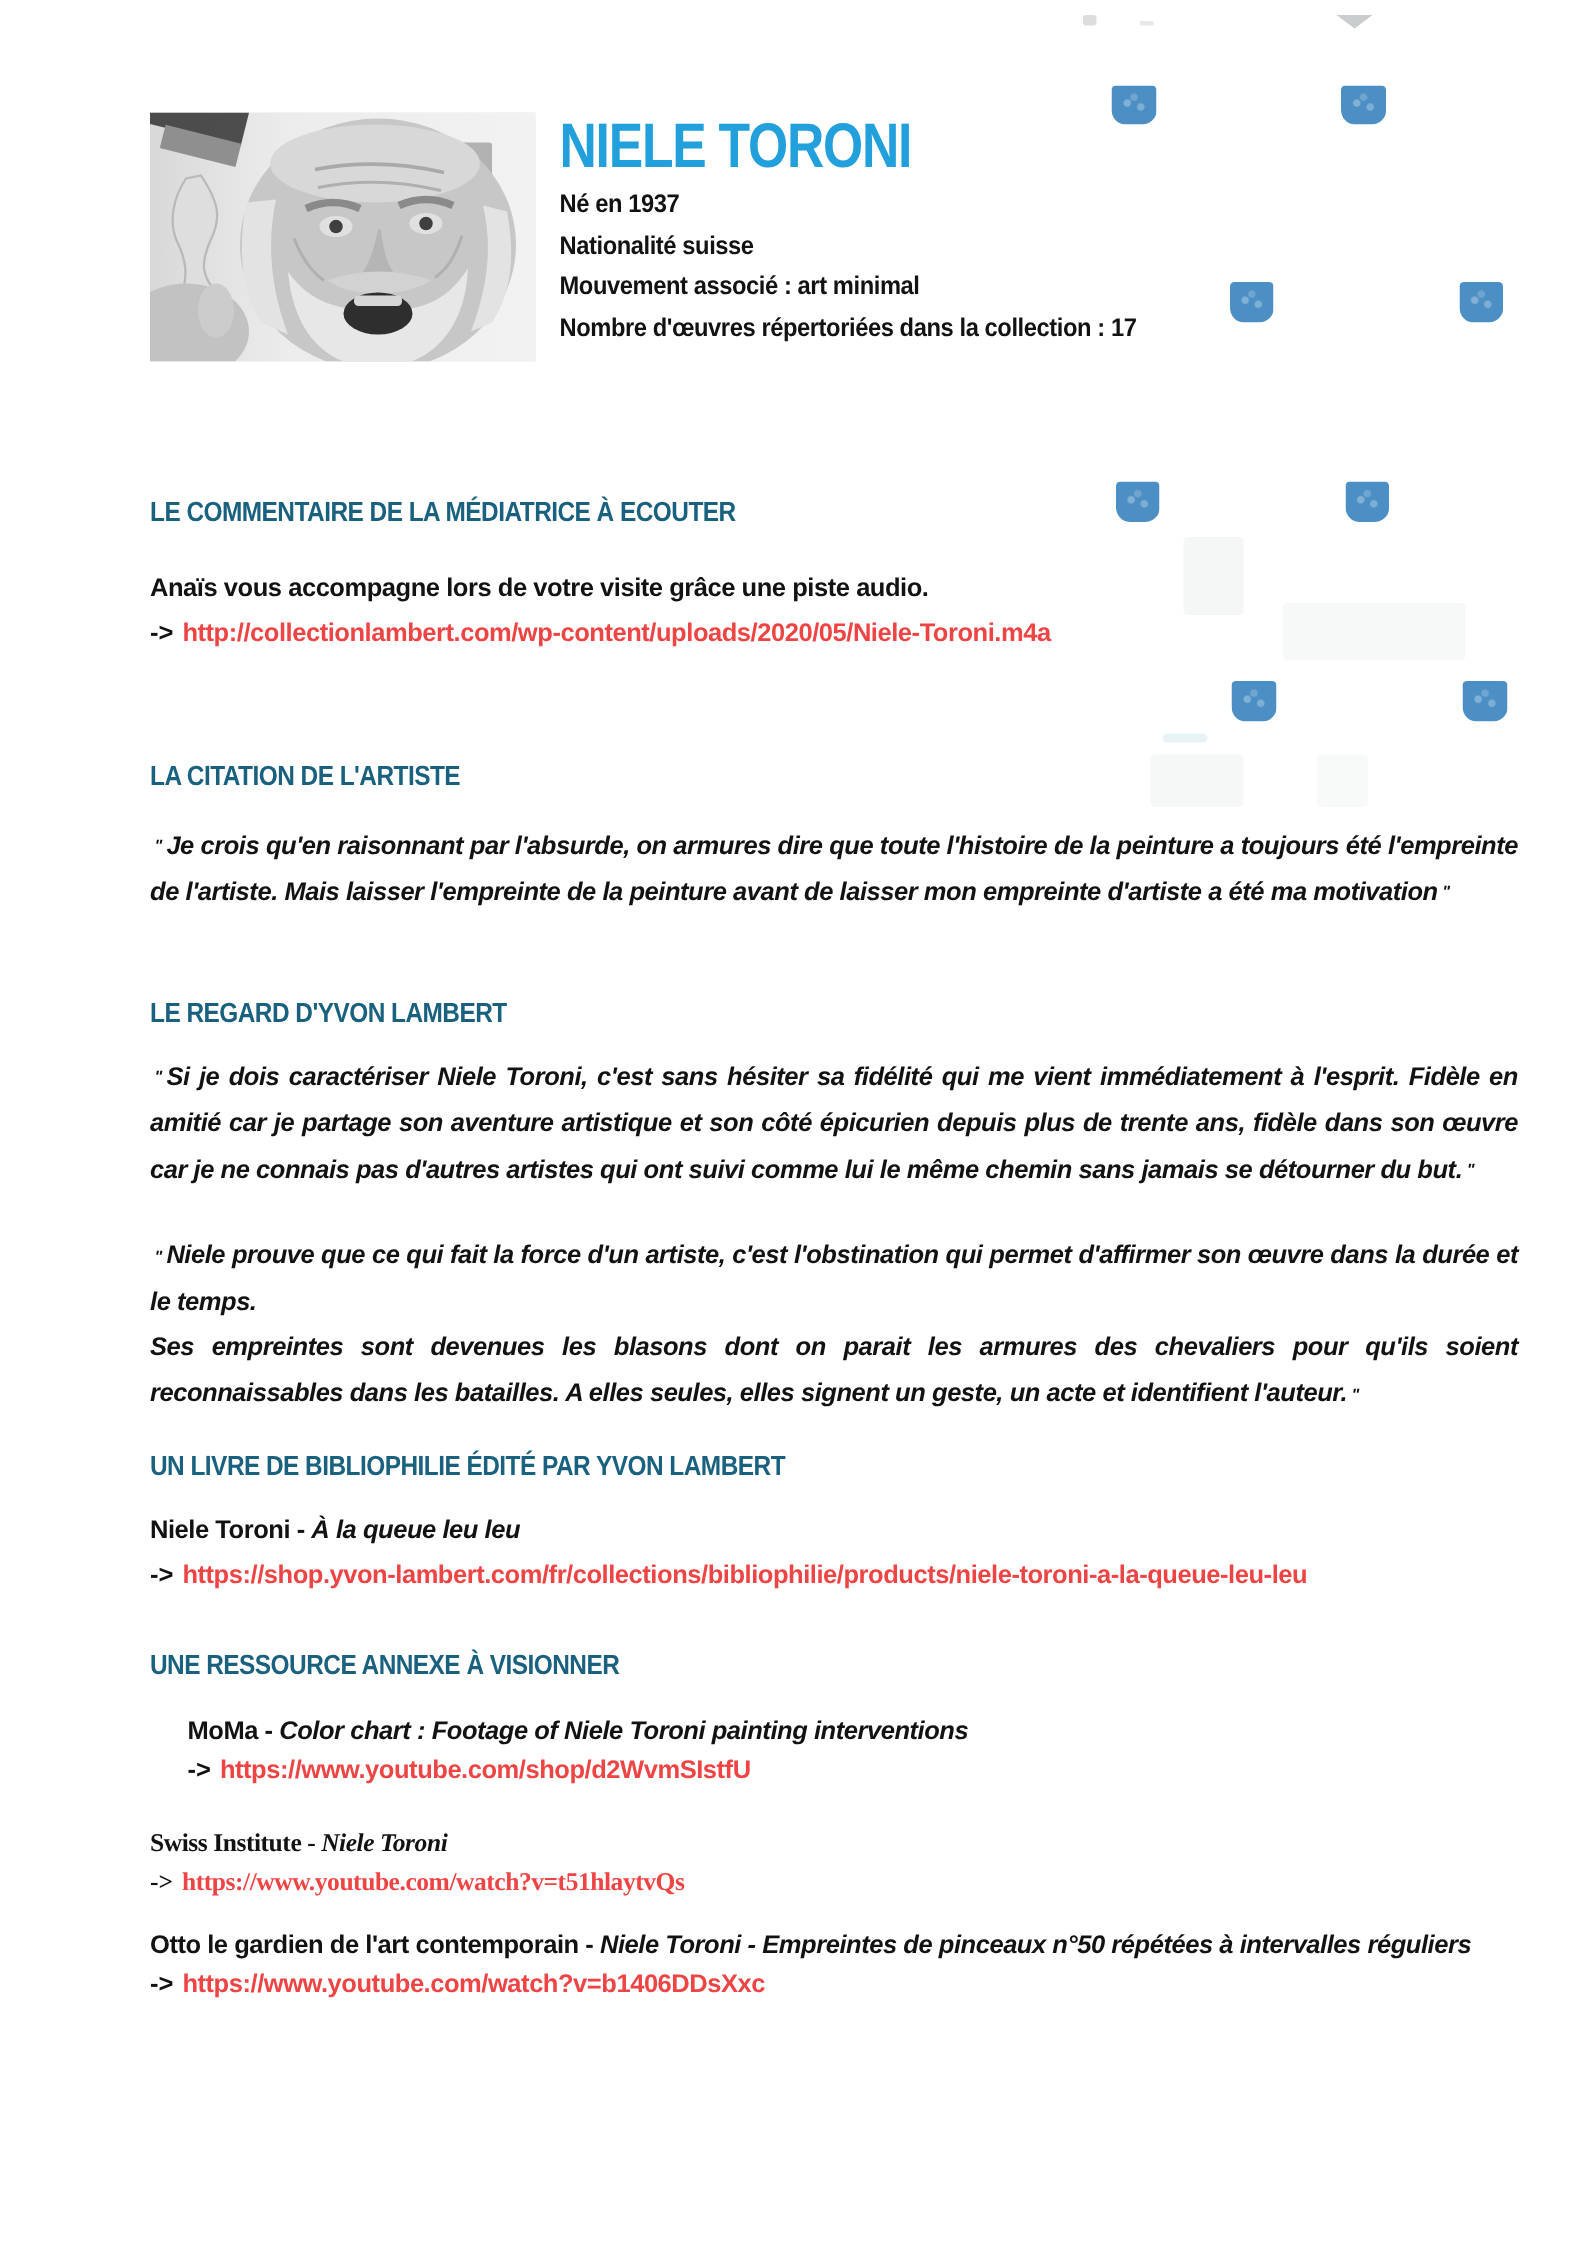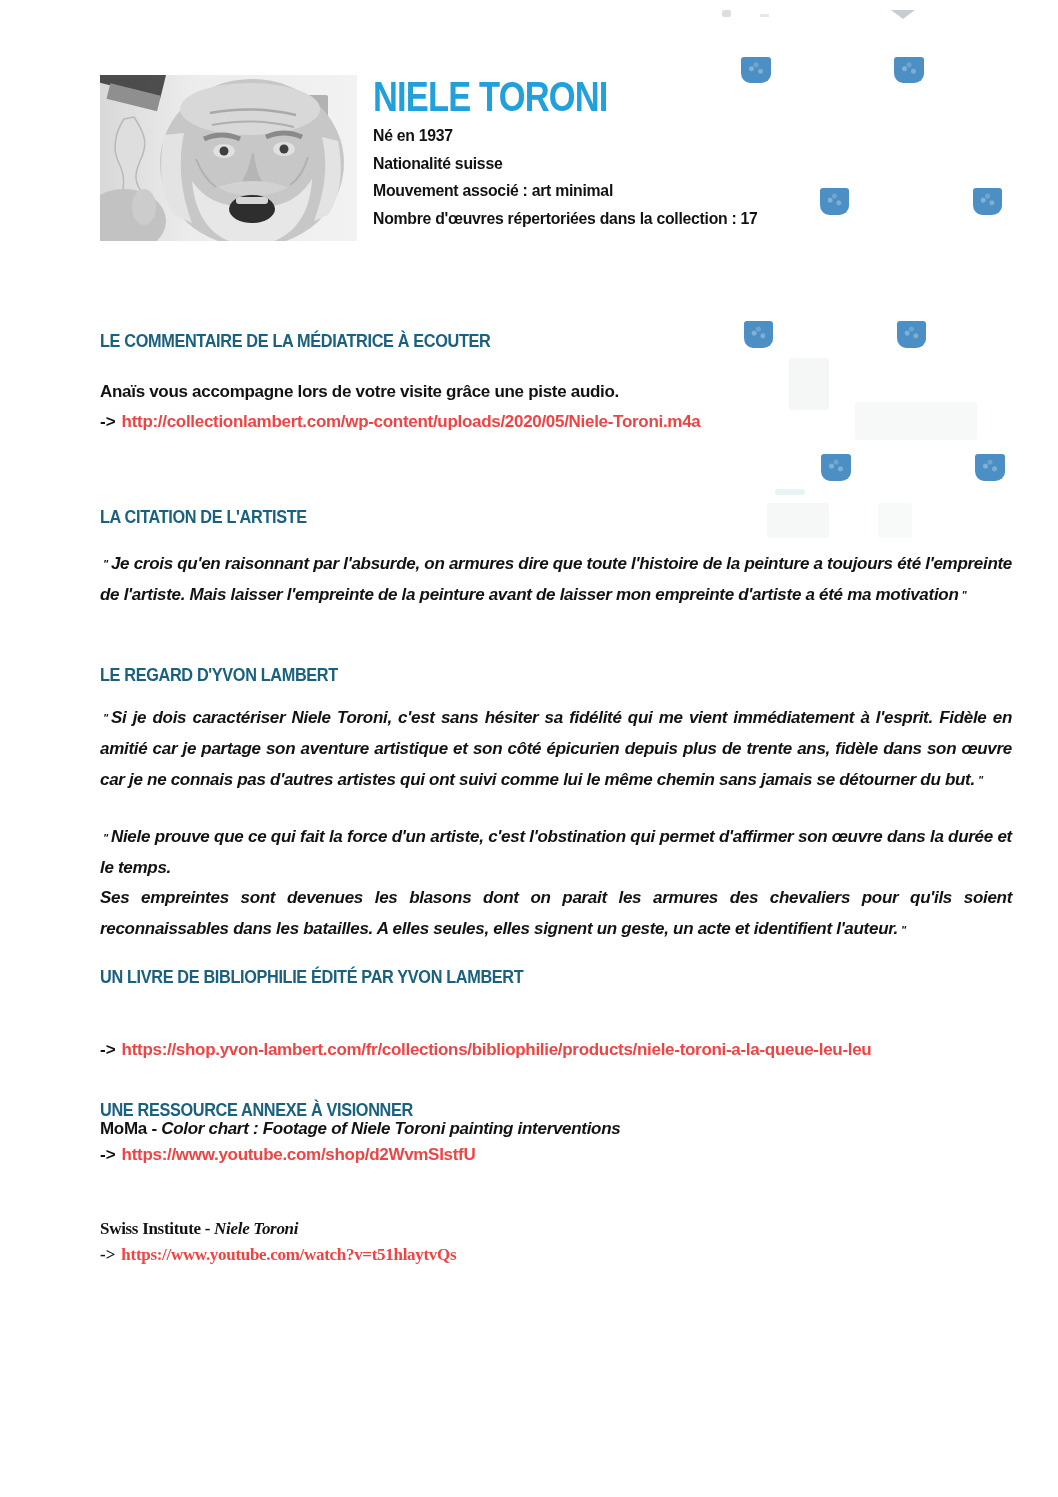--- a/index.html
+++ b/index.html
@@ -165,30 +165,37 @@
   <div class="sec-heading" style="top:664px;">LE REGARD D'YVON LAMBERT</div>
   <div class="body-text quote" style="top:702px;">
     <span class="qm">"</span><span>Si je dois caractériser Niele Toroni, c'est sans hésiter sa fidélité qui me vient immédiatement à l'esprit. Fidèle en amitié car je partage son aventure artistique et son côté épicurien depuis plus de trente ans, fidèle dans son œuvre car je ne connais pas d'autres artistes qui ont suivi comme lui le même chemin sans jamais se détourner du but.</span><span class="qm">"</span>
   </div>
   <div class="body-text quote" style="top:822px;line-height:30.5px;">
     <span class="qm">"</span><span>Niele prouve que ce qui fait la force d'un artiste, c'est l'obstination qui permet d'affirmer son œuvre dans la durée et le temps.</span><br>
     <span>Ses empreintes sont devenues les blasons dont on parait les armures des chevaliers pour qu'ils soient reconnaissables dans les batailles. A elles seules, elles signent un geste, un acte et identifient l'auteur.</span><span class="qm">"</span>
   </div>
 
   <div class="sec-heading" style="top:966px;">UN LIVRE DE BIBLIOPHILIE ÉDITÉ PAR YVON LAMBERT</div>
+  <div class="body-text plain" style="top:1008px;">
+    <span>Niele Toroni - </span><span class="res-title">À la queue leu leu</span>
+  </div>
   <div class="body-text plain" style="top:1038px;">
     <span class="arrow">-&gt;</span><a class="link">https://shop.yvon-lambert.com/fr/collections/bibliophilie/products/niele-toroni-a-la-queue-leu-leu</a>
   </div>
 
   <div class="sec-heading" style="top:1099px;">UNE RESSOURCE ANNEXE À VISIONNER</div>
 
-  <div class="body-text res-line" style="top:1116px;">
+  <div class="body-text res-line" style="top:1141px;margin-left:25px;">
     <span>MoMa - </span><span class="res-title">Color chart : Footage of Niele Toroni painting interventions</span><br>
     <span class="arrow">-&gt;</span><a class="link">https://www.youtube.com/shop/d2WvmSIstfU</a>
   </div>
 
   <div class="body-text res-line" style="top:1216px;font-family:Liberation Serif, serif;">
     <span>Swiss Institute - </span><span class="res-title">Niele Toroni</span><br>
     <span class="arrow">-&gt;</span><a class="link">https://www.youtube.com/watch?v=t51hlaytvQs</a>
   </div>
 
+  <div class="body-text res-line" style="top:1284px;">
+    <span>Otto le gardien de l'art contemporain - </span><span class="res-title">Niele Toroni - Empreintes de pinceaux n°50 répétées à intervalles réguliers</span><br>
+    <span class="arrow">-&gt;</span><a class="link">https://www.youtube.com/watch?v=b1406DDsXxc</a>
+  </div>
 
 </div>
 
 </body></html>

